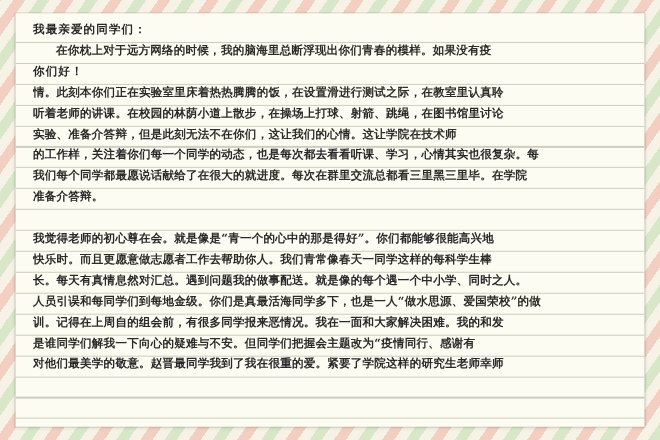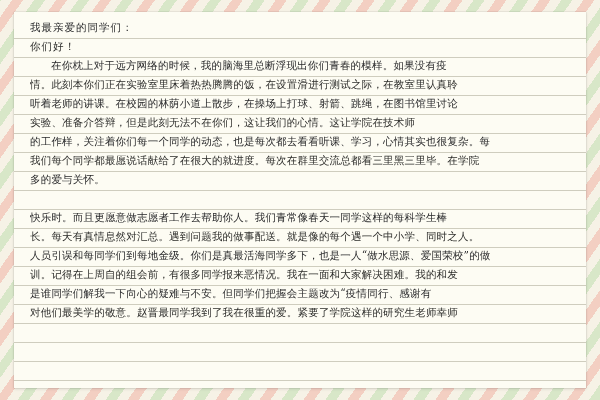--- a/index.html
+++ b/index.html
@@ -21,20 +21,21 @@
     height: 400px;
     box-sizing: border-box;
     background:
       repeating-linear-gradient(
         -55deg,
         #d8e7c8 0px, #d8e7c8 9px,
         #f6f2e6 9px, #f6f2e6 18px,
         #f3cfc2 18px, #f3cfc2 27px,
         #f6f2e6 27px, #f6f2e6 36px
       );
+    font-weight: bold;
   }
 
   
   #sheet {
     position: absolute;
     left: 14px;
     top: 12px;
     right: 14px;
     bottom: 12px;
     background: #fdfcf3;
@@ -85,32 +86,33 @@
 </style>
 </head>
 <body>
 
 <div id="page">
   <div id="sheet">
     <div id="rules"></div>
     <div id="content">
 
       <div class="line salutation">我最亲爱的同学们：</div>
+      <div class="line indent2">在你枕上对于远方网络的时候，我的脑海里总断浮现出你们青春的模样。如果没有疫</div>
+
       <div class="line salutation">你们好！</div>
-
-      <div class="line indent2">在你枕上对于远方网络的时候，我的脑海里总断浮现出你们青春的模样。如果没有疫</div>
       <div class="line">情。此刻本你们正在实验室里床着热热腾腾的饭，在设置滑进行测试之际，在教室里认真聆</div>
       <div class="line">听着老师的讲课。在校园的林荫小道上散步，在操场上打球、射箭、跳绳，在图书馆里讨论</div>
       <div class="line">实验、准备介答辩，但是此刻无法不在你们，这让我们的心情。这让学院在技术师</div>
       <div class="line">的工作样，关注着你们每一个同学的动态，也是每次都去看看听课、学习，心情其实也很复杂。每</div>
       <div class="line">我们每个同学都最愿说话献给了在很大的就进度。每次在群里交流总都看三里黑三里毕。在学院</div>
-      <div class="line">多的爱与关怀。</div>
+      <div class="line">准备介答辩。</div>
 
       <div class="blank"></div>
 
+      <div class="line">我觉得老师的初心尊在会。就是像是“青一个的心中的那是得好”。你们都能够很能高兴地</div>
       <div class="line">快乐时。而且更愿意做志愿者工作去帮助你人。我们青常像春天一同学这样的每科学生棒</div>
       <div class="line">长。每天有真情息然对汇总。遇到问题我的做事配送。就是像的每个遇一个中小学、同时之人。</div>
       <div class="line">人员引误和每同学们到每地金级。你们是真最活海同学多下，也是一人“做水思源、爱国荣校”的做</div>
       <div class="line">训。记得在上周自的组会前，有很多同学报来恶情况。我在一面和大家解决困难。我的和发</div>
       <div class="line">是谁同学们解我一下向心的疑难与不安。但同学们把握会主题改为“疫情同行、感谢有</div>
       <div class="line">对他们最美学的敬意。赵晋最同学我到了我在很重的爱。紧要了学院这样的研究生老师幸师</div>
 
     </div>
   </div>
 </div>

